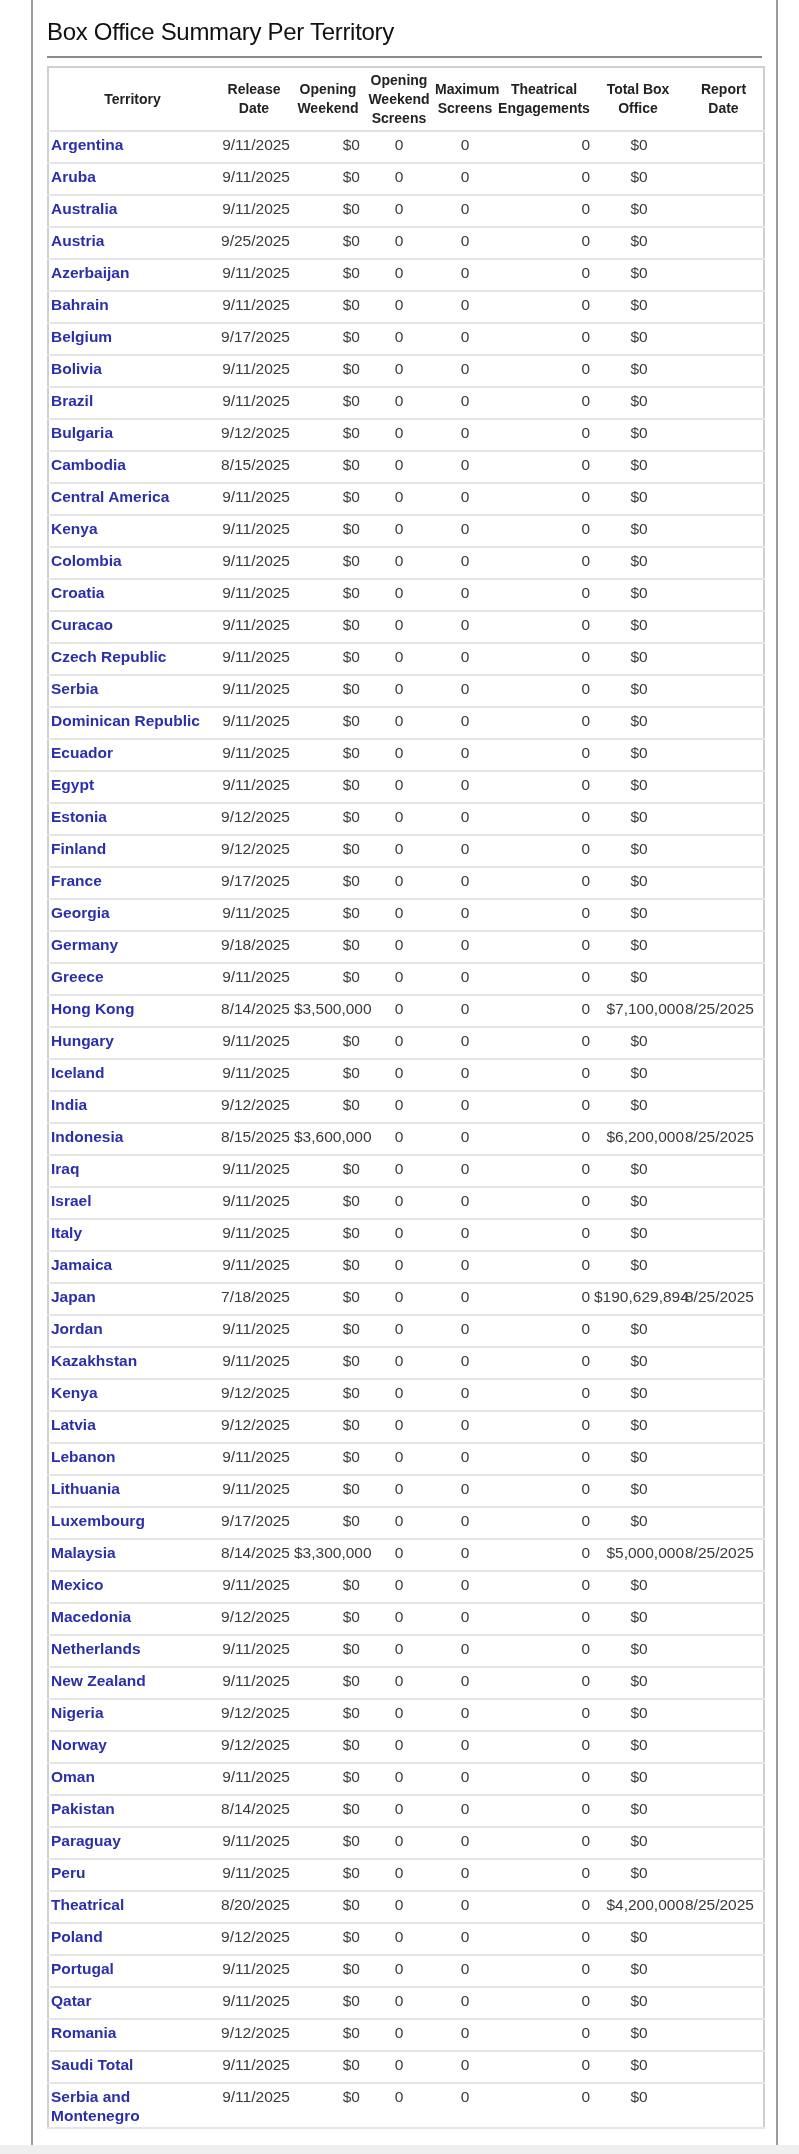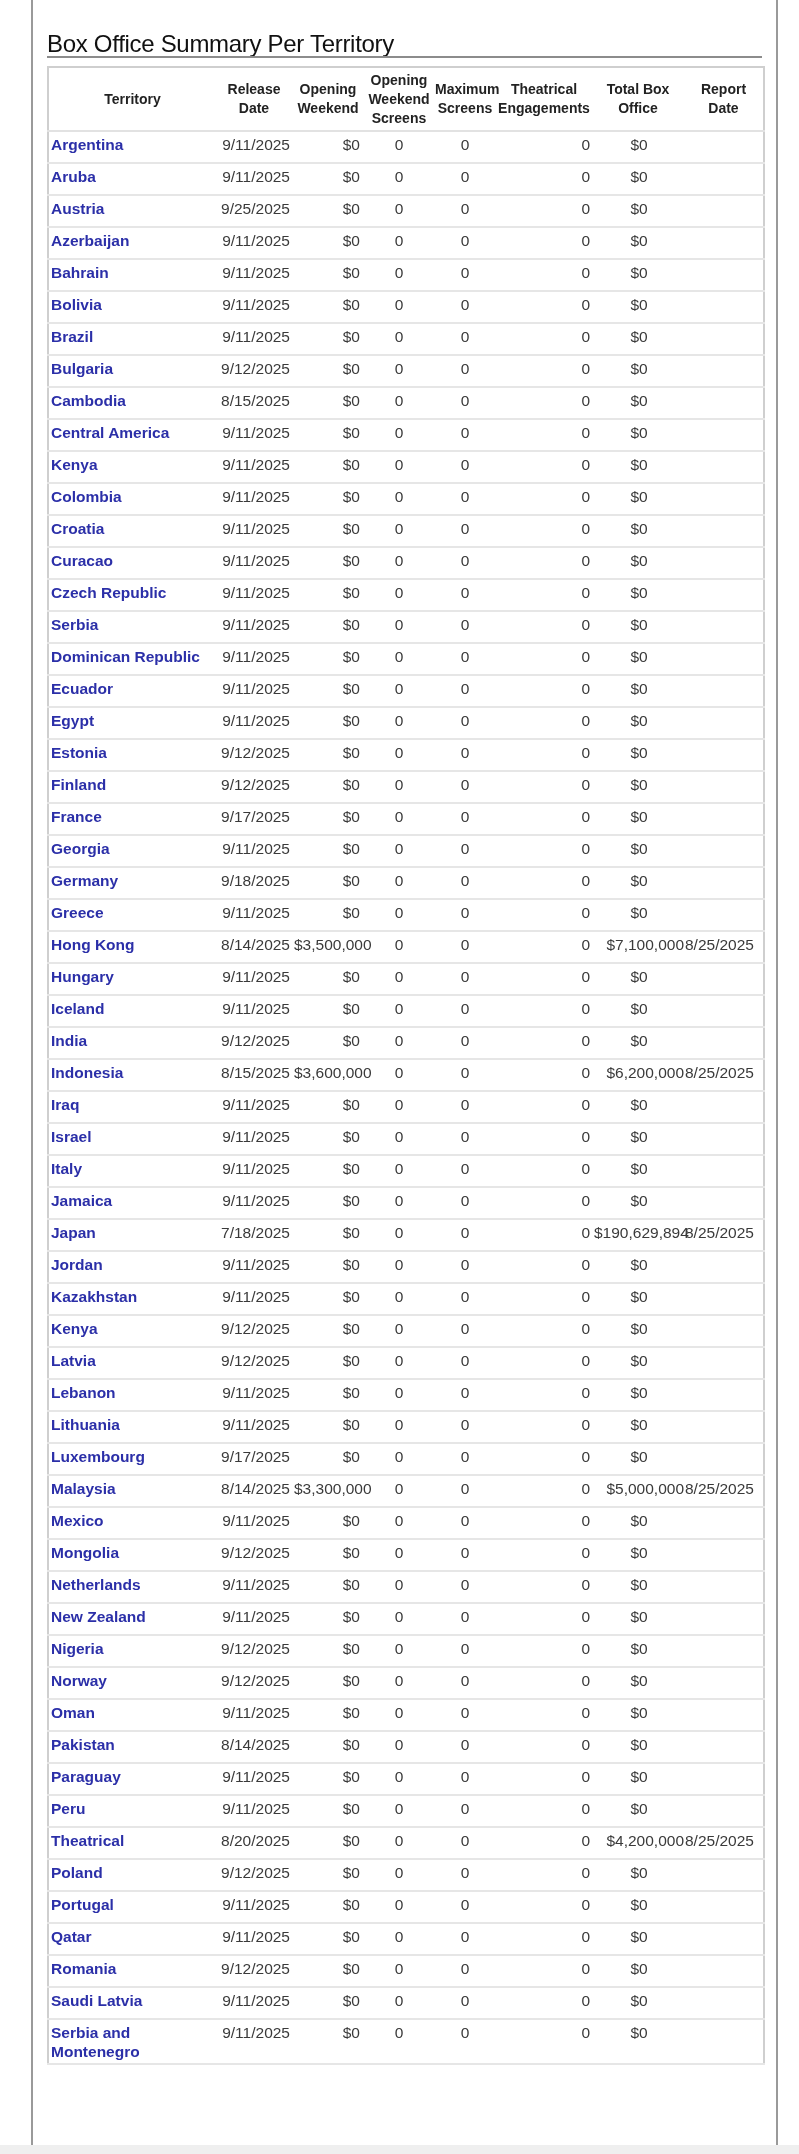--- a/index.html
+++ b/index.html
@@ -7,21 +7,21 @@
     width: 799px; height: 2154px; overflow: hidden; position: relative;
     font-family: "Liberation Sans", "DejaVu Sans", sans-serif;
     color: #333333;
   }
   .page-frame {
     position: absolute; left: 31px; top: 0; width: 747px; height: 2160px;
     border-left: 2px solid #9a9a9a; border-right: 2px solid #9a9a9a;
     box-sizing: border-box;
   }
   .title {
-    position: absolute; left: 47px; top: 12px;
+    position: absolute; left: 47px; top: 0;
     font-size: 24px; line-height: 32px; color: #111111; font-weight: normal;
     letter-spacing: -0.3px;
   }
   .rule {
     position: absolute; left: 47px; top: 56px; width: 715px; height: 0;
     border-top: 2px solid #8c8c8c;
   }
   table.bo {
     position: absolute; left: 47px; top: 66px; width: 716px;
     border-collapse: collapse; table-layout: fixed;
@@ -107,20 +107,30 @@
         <td class="terr"><a href="#">Aruba</a></td>
         <td class="date">9/11/2025</td>
         <td class="ow">$0</td>
         <td class="c">0</td>
         <td class="c">0</td>
         <td class="r">0</td>
         <td class="tbo zero">$0</td>
         <td class="rd"></td>
       </tr>
       <tr>
+        <td class="terr"><a href="#">Australia</a></td>
+        <td class="date">9/11/2025</td>
+        <td class="ow">$0</td>
+        <td class="c">0</td>
+        <td class="c">0</td>
+        <td class="r">0</td>
+        <td class="tbo zero">$0</td>
+        <td class="rd"></td>
+      </tr>
+      <tr>
         <td class="terr"><a href="#">Austria</a></td>
         <td class="date">9/25/2025</td>
         <td class="ow">$0</td>
         <td class="c">0</td>
         <td class="c">0</td>
         <td class="r">0</td>
         <td class="tbo zero">$0</td>
         <td class="rd"></td>
       </tr>
       <tr>
@@ -129,20 +139,30 @@
         <td class="ow">$0</td>
         <td class="c">0</td>
         <td class="c">0</td>
         <td class="r">0</td>
         <td class="tbo zero">$0</td>
         <td class="rd"></td>
       </tr>
       <tr>
         <td class="terr"><a href="#">Bahrain</a></td>
         <td class="date">9/11/2025</td>
+        <td class="ow">$0</td>
+        <td class="c">0</td>
+        <td class="c">0</td>
+        <td class="r">0</td>
+        <td class="tbo zero">$0</td>
+        <td class="rd"></td>
+      </tr>
+      <tr>
+        <td class="terr"><a href="#">Belgium</a></td>
+        <td class="date">9/17/2025</td>
         <td class="ow">$0</td>
         <td class="c">0</td>
         <td class="c">0</td>
         <td class="r">0</td>
         <td class="tbo zero">$0</td>
         <td class="rd"></td>
       </tr>
       <tr>
         <td class="terr"><a href="#">Bolivia</a></td>
         <td class="date">9/11/2025</td>
@@ -527,21 +547,21 @@
         <td class="terr"><a href="#">Mexico</a></td>
         <td class="date">9/11/2025</td>
         <td class="ow">$0</td>
         <td class="c">0</td>
         <td class="c">0</td>
         <td class="r">0</td>
         <td class="tbo zero">$0</td>
         <td class="rd"></td>
       </tr>
       <tr>
-        <td class="terr"><a href="#">Mongolia</a></td>
+        <td class="terr"><a href="#">Macedonia</a></td>
         <td class="date">9/12/2025</td>
         <td class="ow">$0</td>
         <td class="c">0</td>
         <td class="c">0</td>
         <td class="r">0</td>
         <td class="tbo zero">$0</td>
         <td class="rd"></td>
       </tr>
       <tr>
         <td class="terr"><a href="#">Netherlands</a></td>
@@ -667,21 +687,21 @@
         <td class="terr"><a href="#">Romania</a></td>
         <td class="date">9/12/2025</td>
         <td class="ow">$0</td>
         <td class="c">0</td>
         <td class="c">0</td>
         <td class="r">0</td>
         <td class="tbo zero">$0</td>
         <td class="rd"></td>
       </tr>
       <tr>
-        <td class="terr"><a href="#">Saudi Latvia</a></td>
+        <td class="terr"><a href="#">Saudi Total</a></td>
         <td class="date">9/11/2025</td>
         <td class="ow">$0</td>
         <td class="c">0</td>
         <td class="c">0</td>
         <td class="r">0</td>
         <td class="tbo zero">$0</td>
         <td class="rd"></td>
       </tr>
       <tr>
         <td class="terr"><a href="#">Serbia and Montenegro</a></td>

